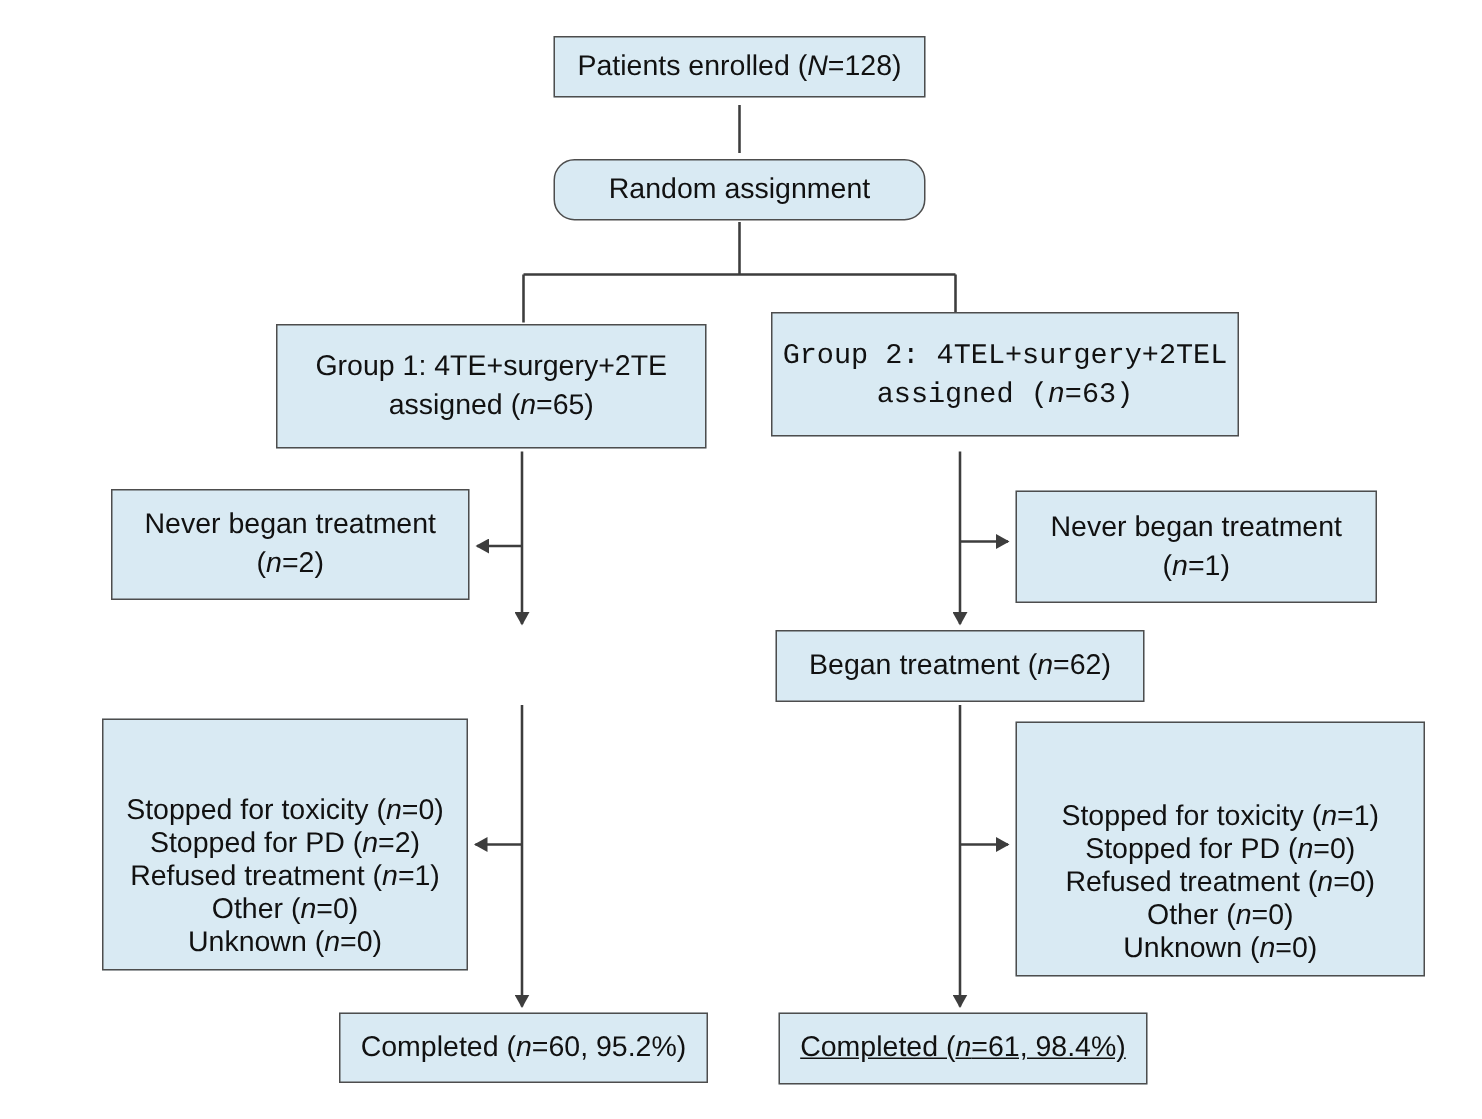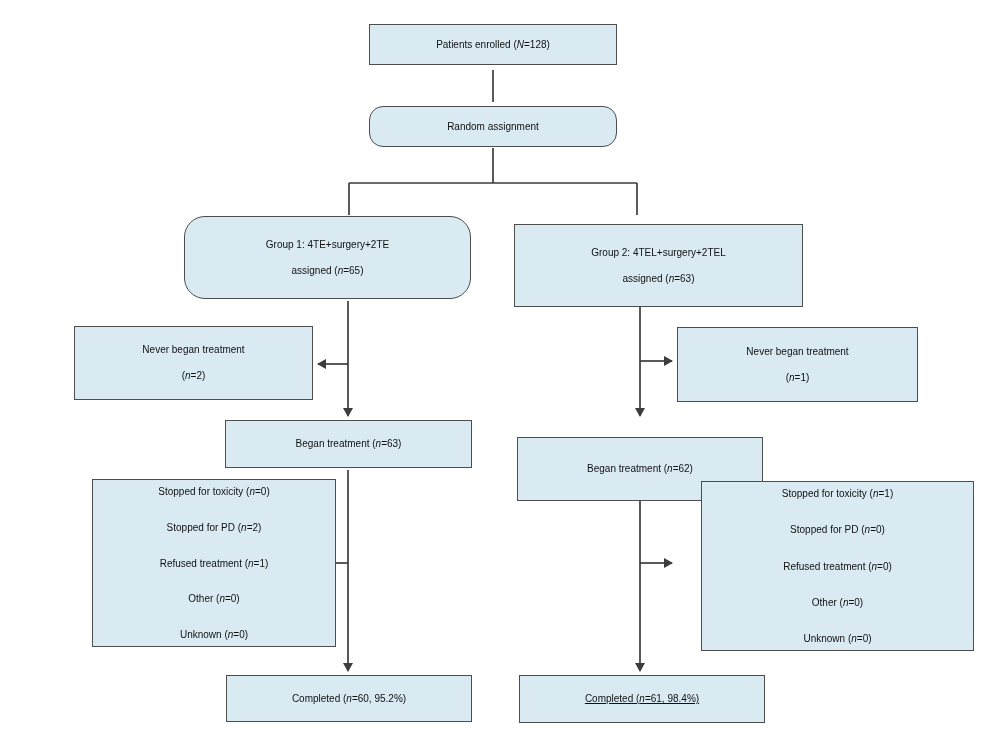--- a/index.html
+++ b/index.html
@@ -34,29 +34,28 @@
   .box {
     position: absolute;
     box-sizing: border-box;
     background: var(--box-fill, #d9eaf3);
     border: 1.7px solid var(--box-border, #4d4d4d);
     display: flex;
     flex-direction: column;
     align-items: center;
     justify-content: center;
     text-align: center;
-    font-size: 10px;
+    font-size: 19px;
     line-height: 26px;
     white-space: nowrap;
   }
   .box.detail {
-    justify-content: space-between;
+    justify-content: flex-end;
     line-height: normal;
     padding: 6px 0;
-    margin-left: 24px;
   }
   .var {
     font-style: italic;
   }
 </style>
 </head>
 <body>
 
 <div class="canvas">
 
@@ -82,45 +81,42 @@
   </svg>
 
   <div class="box" style="left:369px; top:24px; width:248px; height:41px;">
     <div><span>Patients enrolled (</span><span class="var">N</span><span>=128)</span></div>
   </div>
 
   <div class="box" style="left:369px; top:106px; width:248px; height:41px;border-radius:14px;">
     <div>Random assignment</div>
   </div>
 
-  <div class="box" style="left:184px; top:216px; width:287px; height:83px;border-radius:21px;">
+  <div class="box" style="left:184px; top:216px; width:287px; height:83px;">
     <div>Group 1: 4TE+surgery+2TE</div>
     <div><span>assigned (</span><span class="var">n</span><span>=65)</span></div>
   </div>
 
-  <div class="box" style="left:514px; top:224px; width:289px; height:83px;">
+  <div class="box" style="left:514px; top:208px; width:312px; height:83px;font-family:Liberation Mono, monospace;">
     <div>Group 2: 4TEL+surgery+2TEL</div>
     <div><span>assigned (</span><span class="var">n</span><span>=63)</span></div>
   </div>
 
   <div class="box" style="left:74px; top:326px; width:239px; height:74px;">
     <div>Never began treatment</div>
     <div><span>(</span><span class="var">n</span><span>=2)</span></div>
   </div>
 
   <div class="box" style="left:677px; top:327px; width:241px; height:75px;">
     <div>Never began treatment</div>
     <div><span>(</span><span class="var">n</span><span>=1)</span></div>
   </div>
 
-  <div class="box" style="left:225px; top:420px; width:247px; height:48px;">
-    <div><span>Began treatment (</span><span class="var">n</span><span>=63)</span></div>
-  </div>
 
-  <div class="box" style="left:517px; top:420px; width:246px; height:64px;margin-top:17px;">
+  <div class="box" style="left:517px; top:420px; width:246px; height:48px;">
     <div><span>Began treatment (</span><span class="var">n</span><span>=62)</span></div>
   </div>
 
   <div class="box detail" style="left:68px; top:479px; width:244px; height:168px;">
     <div><span>Stopped for toxicity (</span><span class="var">n</span><span>=0)</span></div>
     <div><span>Stopped for PD (</span><span class="var">n</span><span>=2)</span></div>
     <div><span>Refused treatment (</span><span class="var">n</span><span>=1)</span></div>
     <div><span>Other (</span><span class="var">n</span><span>=0)</span></div>
     <div><span>Unknown (</span><span class="var">n</span><span>=0)</span></div>
   </div>

